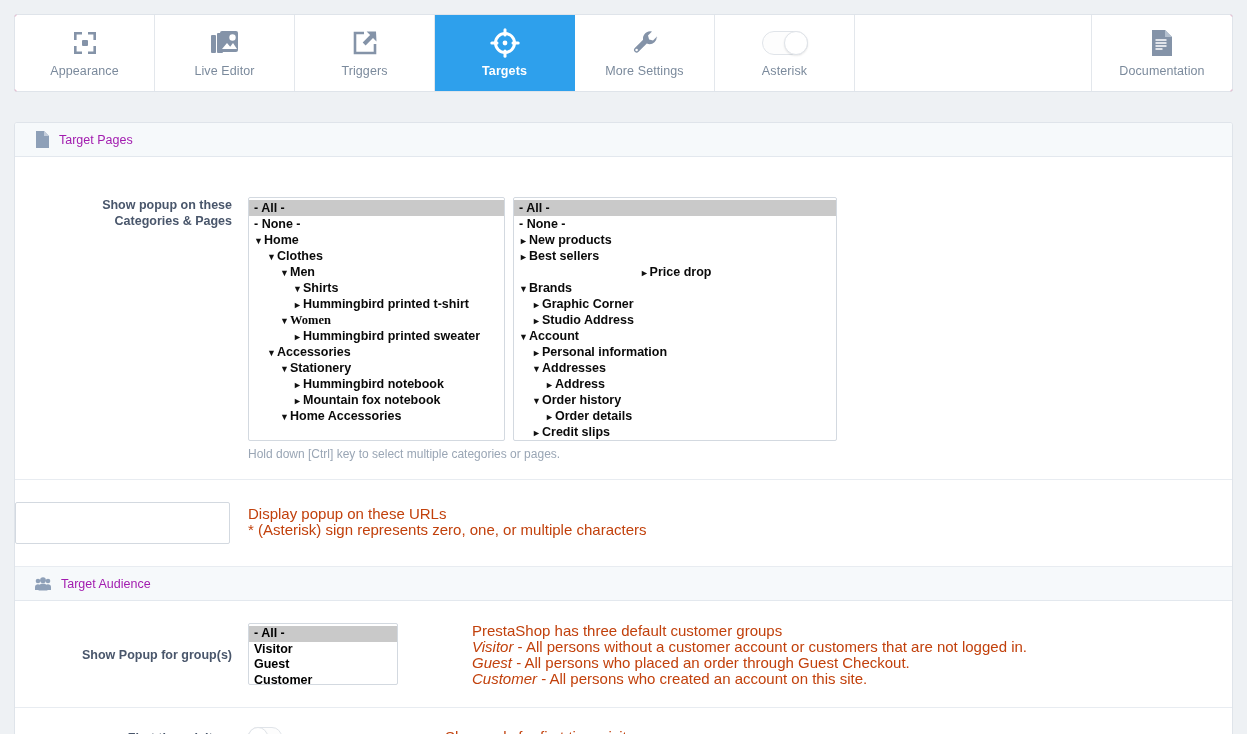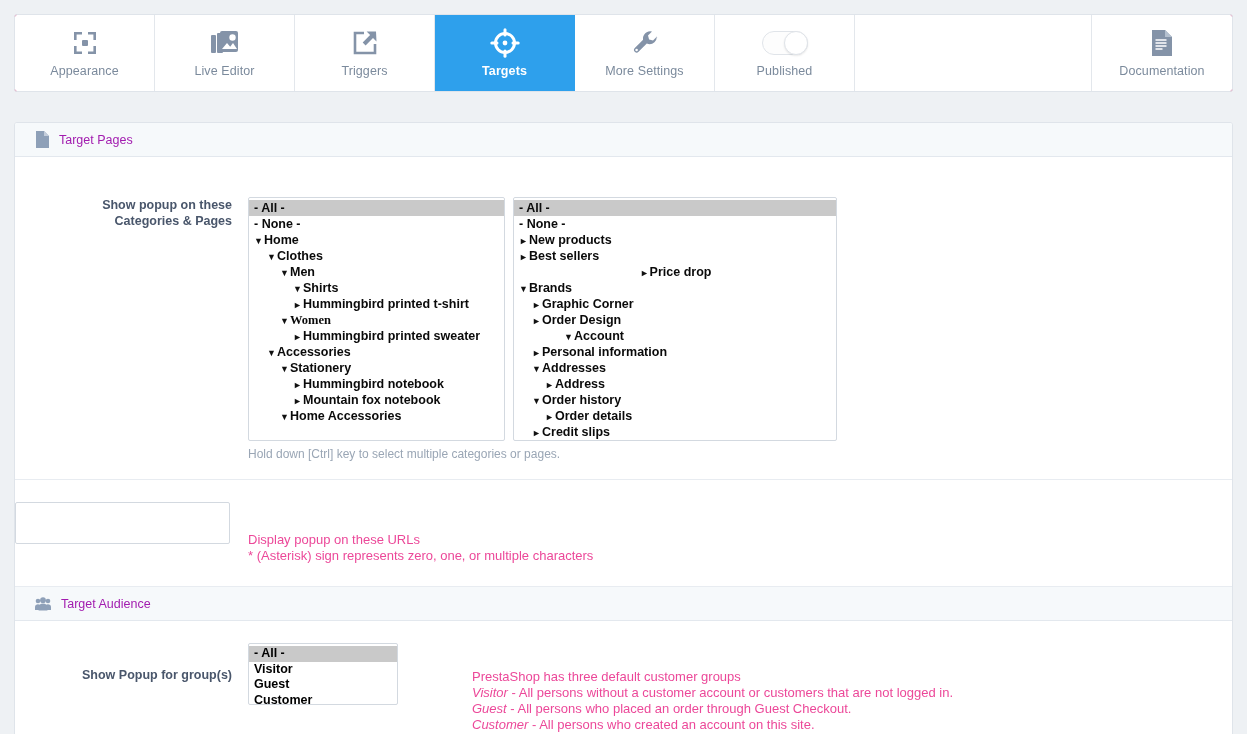--- a/index.html
+++ b/index.html
@@ -130,21 +130,21 @@
   .ta {
     width: 215px; height: 42px;
     border: 1px solid #d3d9e0; border-radius: 2px;
     background: #fff; resize: none;
     font-family: "Liberation Sans", sans-serif;
     font-size: 12.5px; padding: 5px 6px; color: #333;
     outline: none;
   }
   .side-note {
     margin-left: 18px; padding-top: 4px;
-    font-size: 13px; color: #ec4899; line-height: 16px; margin-top: 26px;
+    font-size: 15px; color: #c2410c; line-height: 16px;
   }
 
   
   .groups-row { padding: 22px 0 20px 0; }
   .groups-row .row-label { padding-top: 24px; }
   .glist {
     width: 150px; height: 62px;
     border: 1px solid #d3d9e0; border-radius: 2px;
     background: #fff; padding-top: 2px; overflow: hidden;
   }
@@ -237,21 +237,21 @@
     </span>
     <span class="tab-label">More Settings</span>
   </div>
 
   <div class="tab">
     <span class="tab-toggle-wrap">
       <span class="switch on">
           <span class="knob"></span>
         </span>
     </span>
-    <span class="tab-label">Published</span>
+    <span class="tab-label">Asterisk</span>
   </div>
 
   <div class="tab spacer"></div>
 
   <div class="tab last">
     <span class="tab-icon">
       <svg width="24" height="28" viewBox="0 0 24 28">
           <g fill="#8493a8">
         <path d="M2 1h13l7 7v19H2z"></path>
           </g>
@@ -301,22 +301,22 @@
             <div class="opt" style="padding-left: 31px;"><span class="arw">▼</span><span>Home Accessories</span></div>
           </div>
         <div class="mlist right" id="pages-list">
             <div class="opt sel" style="padding-left: 5px;"><span>- All -</span></div>
             <div class="opt" style="padding-left: 5px;"><span>- None -</span></div>
             <div class="opt" style="padding-left: 5px;"><span class="arw">►</span><span>New products</span></div>
             <div class="opt" style="padding-left: 5px;"><span class="arw">►</span><span>Best sellers</span></div>
             <div class="opt" style="padding-left: 5px; text-align: center;"><span class="arw">►</span><span>Price drop</span></div>
             <div class="opt" style="padding-left: 5px;"><span class="arw">▼</span><span>Brands</span></div>
             <div class="opt" style="padding-left: 18px;"><span class="arw">►</span><span>Graphic Corner</span></div>
-            <div class="opt" style="padding-left: 18px;"><span class="arw">►</span><span>Order Design</span></div>
-            <div class="opt" style="padding-left: 5px; margin-left: 45px;"><span class="arw">▼</span><span>Account</span></div>
+            <div class="opt" style="padding-left: 18px;"><span class="arw">►</span><span>Studio Address</span></div>
+            <div class="opt" style="padding-left: 5px;"><span class="arw">▼</span><span>Account</span></div>
             <div class="opt" style="padding-left: 18px;"><span class="arw">►</span><span>Personal information</span></div>
             <div class="opt" style="padding-left: 18px;"><span class="arw">▼</span><span>Addresses</span></div>
             <div class="opt" style="padding-left: 31px;"><span class="arw">►</span><span>Address</span></div>
             <div class="opt" style="padding-left: 18px;"><span class="arw">▼</span><span>Order history</span></div>
             <div class="opt" style="padding-left: 31px;"><span class="arw">►</span><span>Order details</span></div>
             <div class="opt" style="padding-left: 18px;"><span class="arw">►</span><span>Credit slips</span></div>
           </div>
       </div>
       <div class="hint">Hold down [Ctrl] key to select multiple categories or pages.</div>
     </div>

